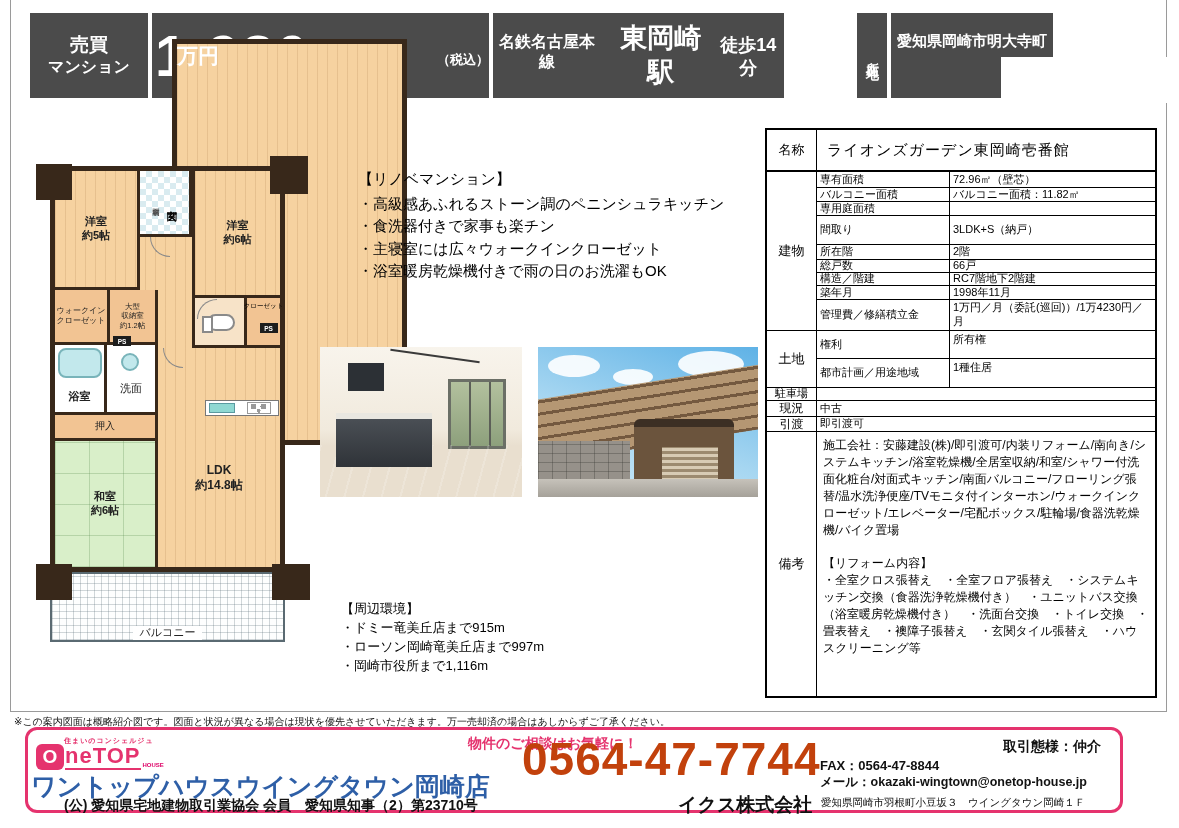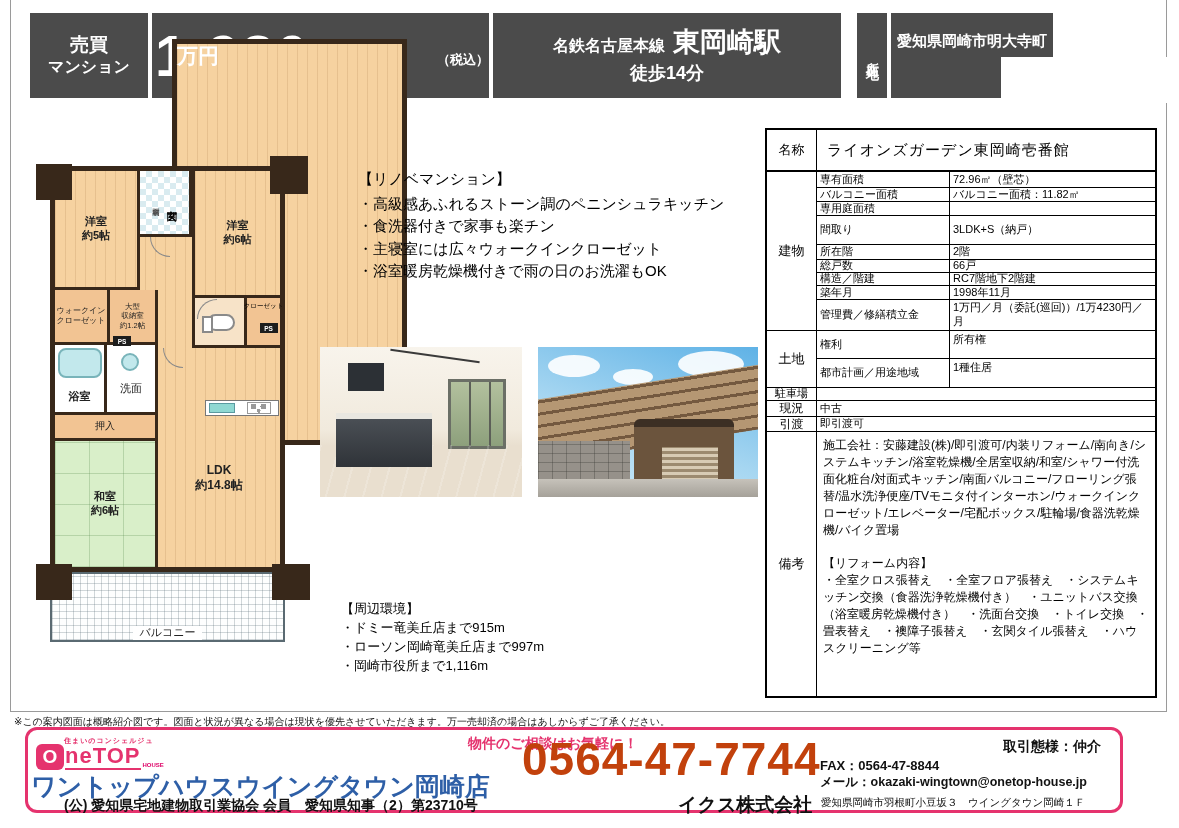--- a/index.html
+++ b/index.html
@@ -13,21 +13,21 @@
   .hseg{position:absolute;top:13px;height:85px;background:#4b4b4b;color:#fff;
     display:flex;align-items:center;justify-content:center;}
   .cat{left:30px;width:118px;flex-direction:column;font-weight:bold;}
   .cat .l1{font-size:19px;line-height:1.2;}
   .cat .l2{font-size:16px;line-height:1.3;}
   .price{left:152px;width:337px;gap:14px;}
   .price .val{font-size:58px;font-weight:bold;letter-spacing:2px;}
   .price .unitcol{display:flex;flex-direction:column;align-items:center;line-height:1.15;margin-top:10px;}
   .price .unit{font-size:21px;font-weight:bold;}
   .price .tax{font-size:13px;font-weight:bold;}
-  .station{left:493px;width:348px;flex-direction:column;line-height:1.25;}
+  .station{left:493px;width:291px;flex-direction:row;line-height:1.25;text-align:center;}
   .station .row1{display:flex;align-items:baseline;gap:8px;}
   .station .line{font-size:16px;font-weight:bold;}
   .station .name{font-size:27px;font-weight:bold;}
   .station .walk{font-size:18px;font-weight:bold;margin-top:2px;}
   .loclabel{left:857px;width:30px;font-size:13px;font-weight:bold;}
   .loclabel span{writing-mode:vertical-rl;letter-spacing:3px;}
   .addr{left:891px;width:162px;justify-content:flex-start;padding:0 0 28px 6px;font-size:15px;font-weight:bold;}
   .whitecover{left:1001px;top:57px;width:172px;height:46px;background:#fff;}
 
   

